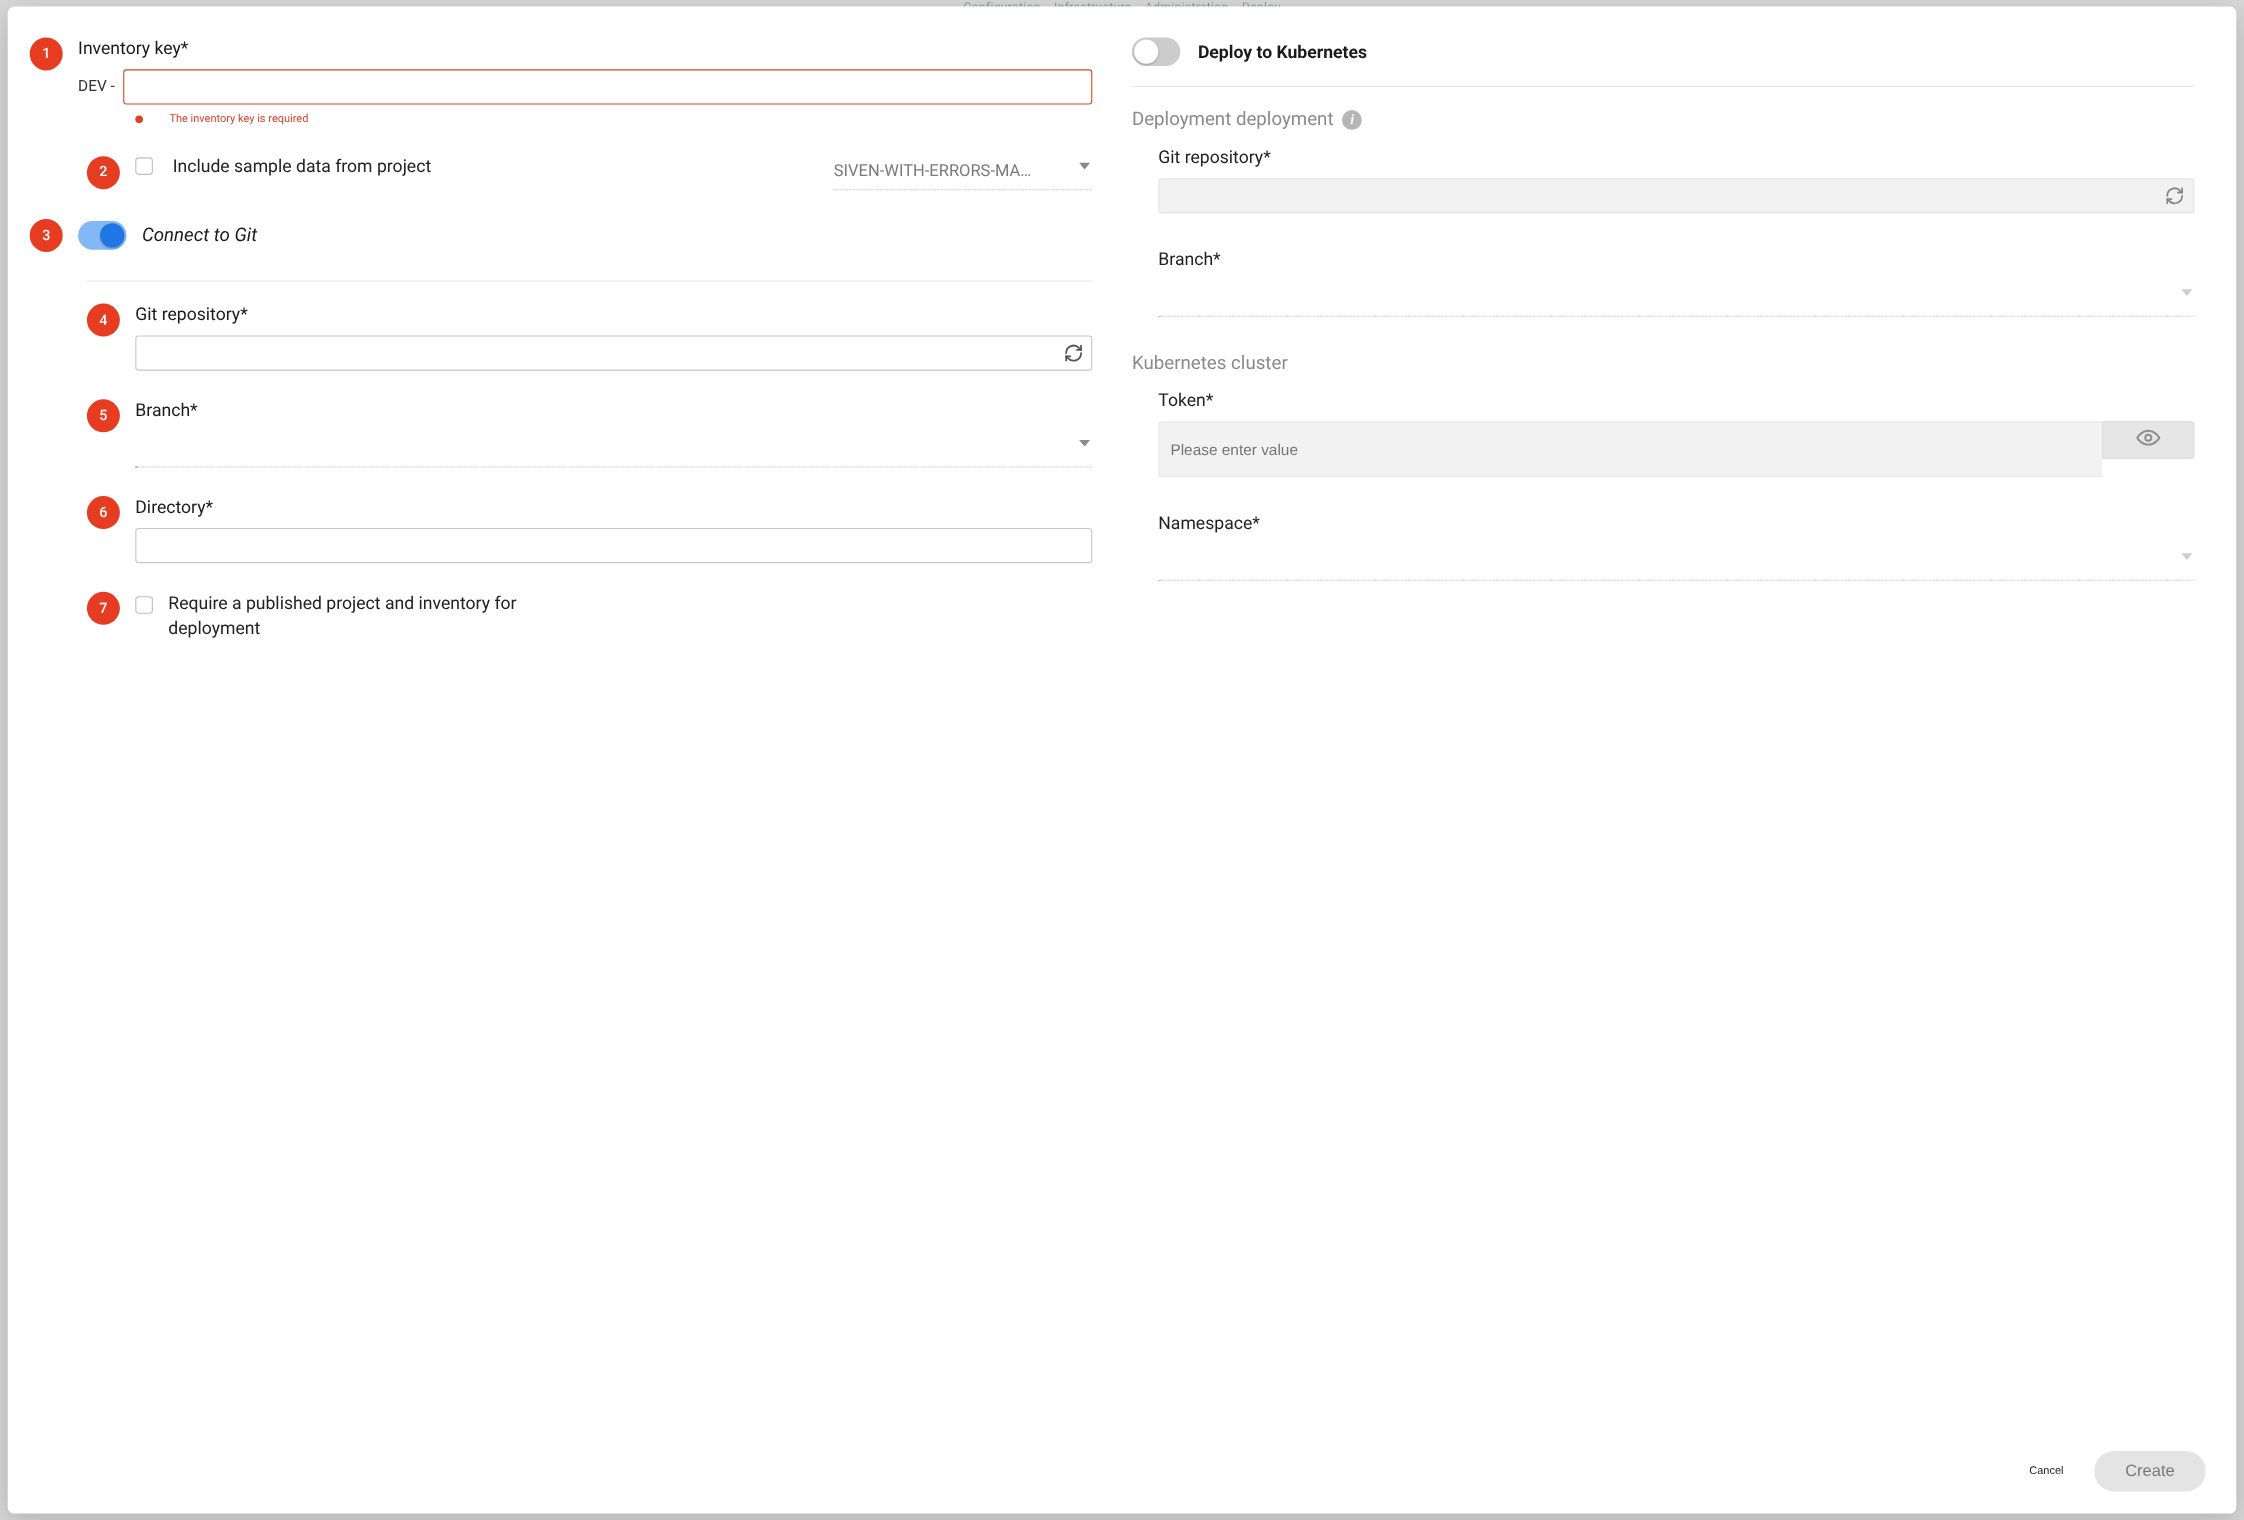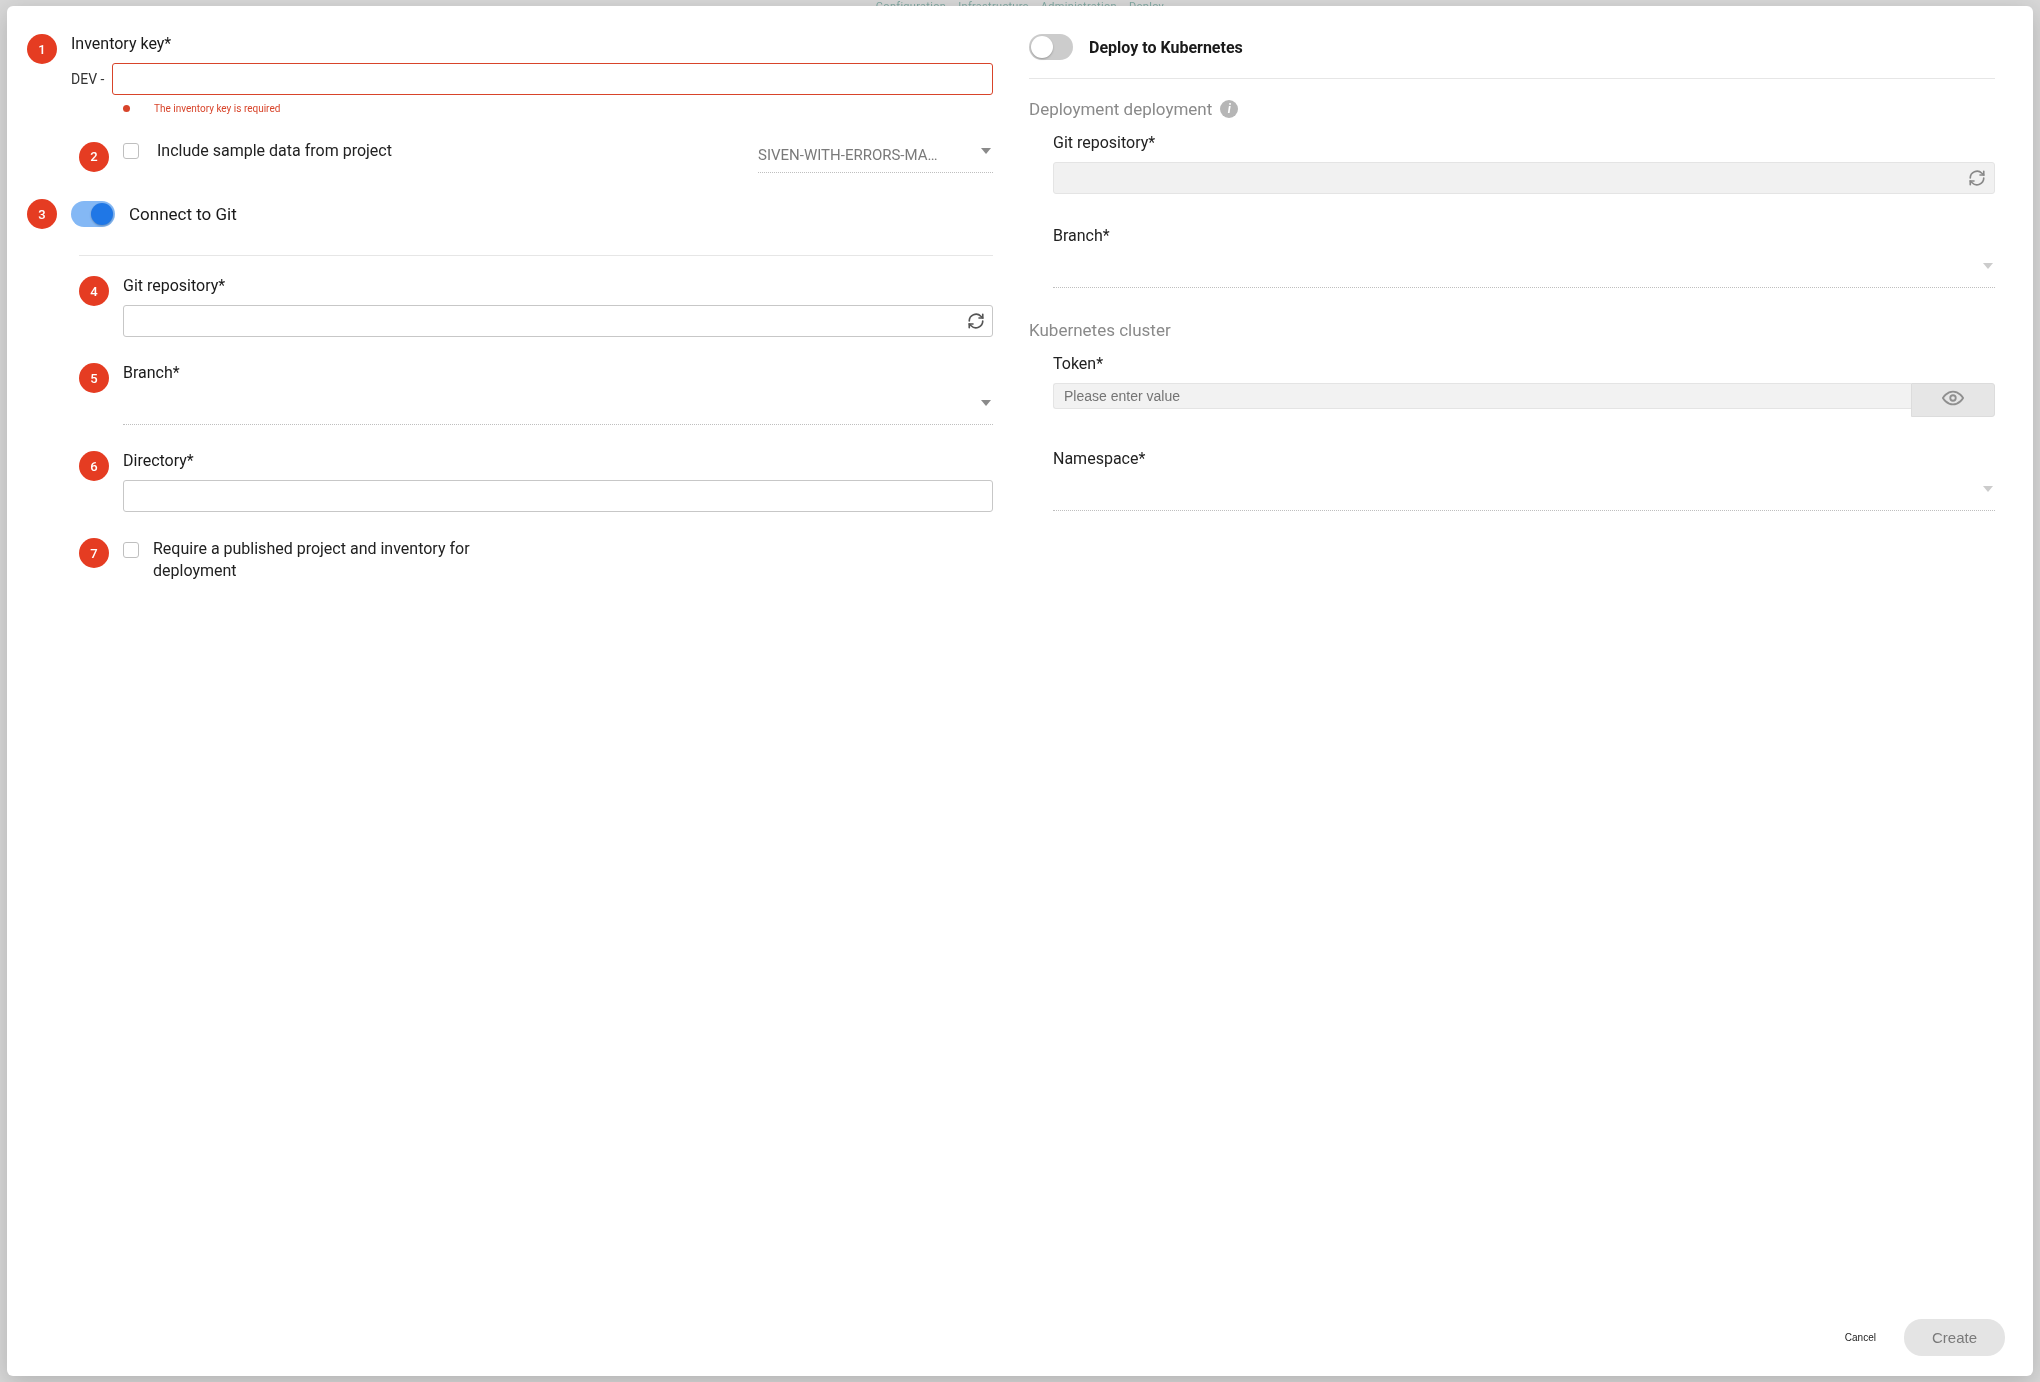--- a/index.html
+++ b/index.html
@@ -154,21 +154,21 @@
   .gray-input {
     width: 100%; height: 32px;
     background: #f1f1f1; border: 1px solid #e4e4e4; border-radius: 3px;
     padding: 4px 34px 4px 10px; font-size: 14px; color: #888;
     position: relative;
   }
   .gray-input .refresh-icn { color: #888; }
 
   .token-row { display: flex; align-items: stretch; gap: 0; }
   .token-input {
-    flex: 1; height: 26px;
+    flex: 1; height: 51px;
     background: #f2f2f2; border: 1px solid #e4e4e4; border-right: none;
     border-radius: 3px 0 0 3px;
     padding: 4px 10px; font-size: 14px; color: #888;
   }
   .eye-btn {
     width: 84px; height: 34px;
     background: #e6e6e6; border: 1px solid #dcdcdc;
     border-radius: 0 3px 3px 0;
     display: inline-flex; align-items: center; justify-content: center;
     cursor: pointer; color: #8f8f8f;
@@ -240,21 +240,21 @@
             </div>
           </div>
         </div>
 
         <div class="row" style="align-items:center;">
           <span class="badge-num">3</span>
           <span class="switch on">
               <span class="knob"></span>
             </span>
           <div class="row-content">
-            <div style="font-size:17px;">Connect to Git</div>
+            <div style="font-size:17px;font-style:italic;">Connect to Git</div>
           </div>
         </div>
         <hr class="hr" style="margin-left:52px;">
 
         <div class="indent-col">
 
           <div class="row">
             <span class="badge-num">4</span>
             <div class="row-content">
               <div class="field-label">Git repository*</div>

